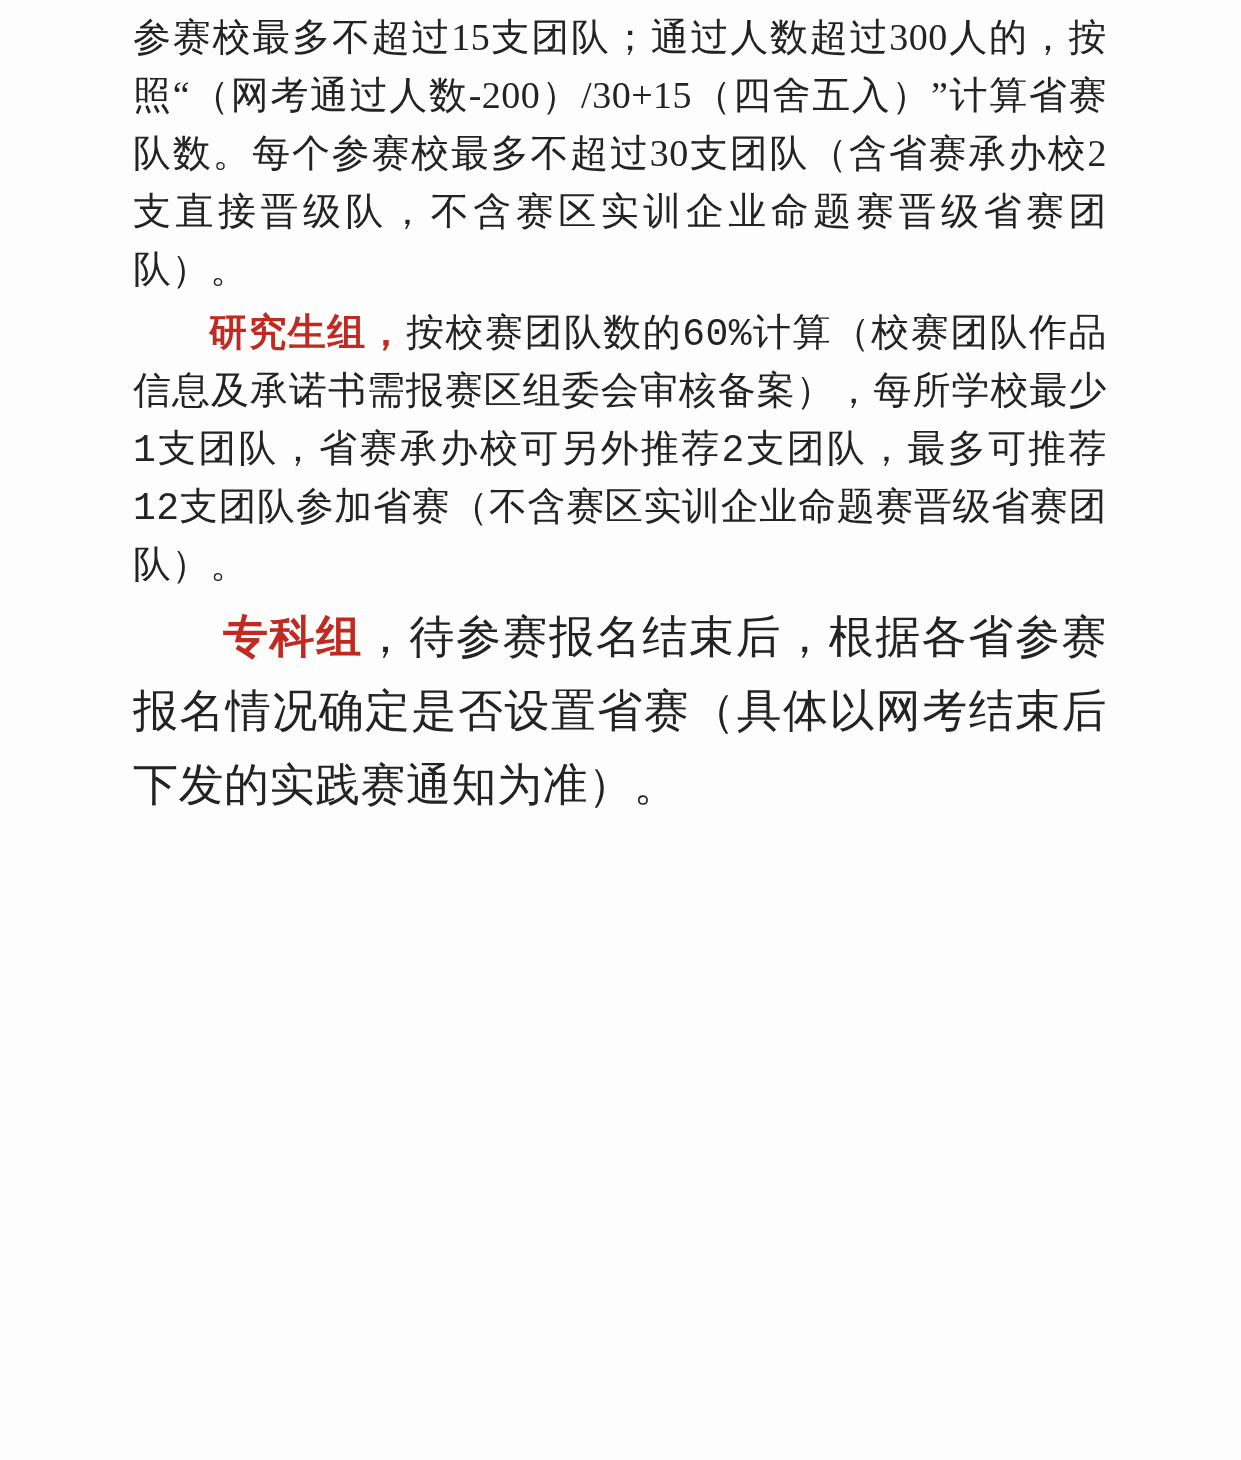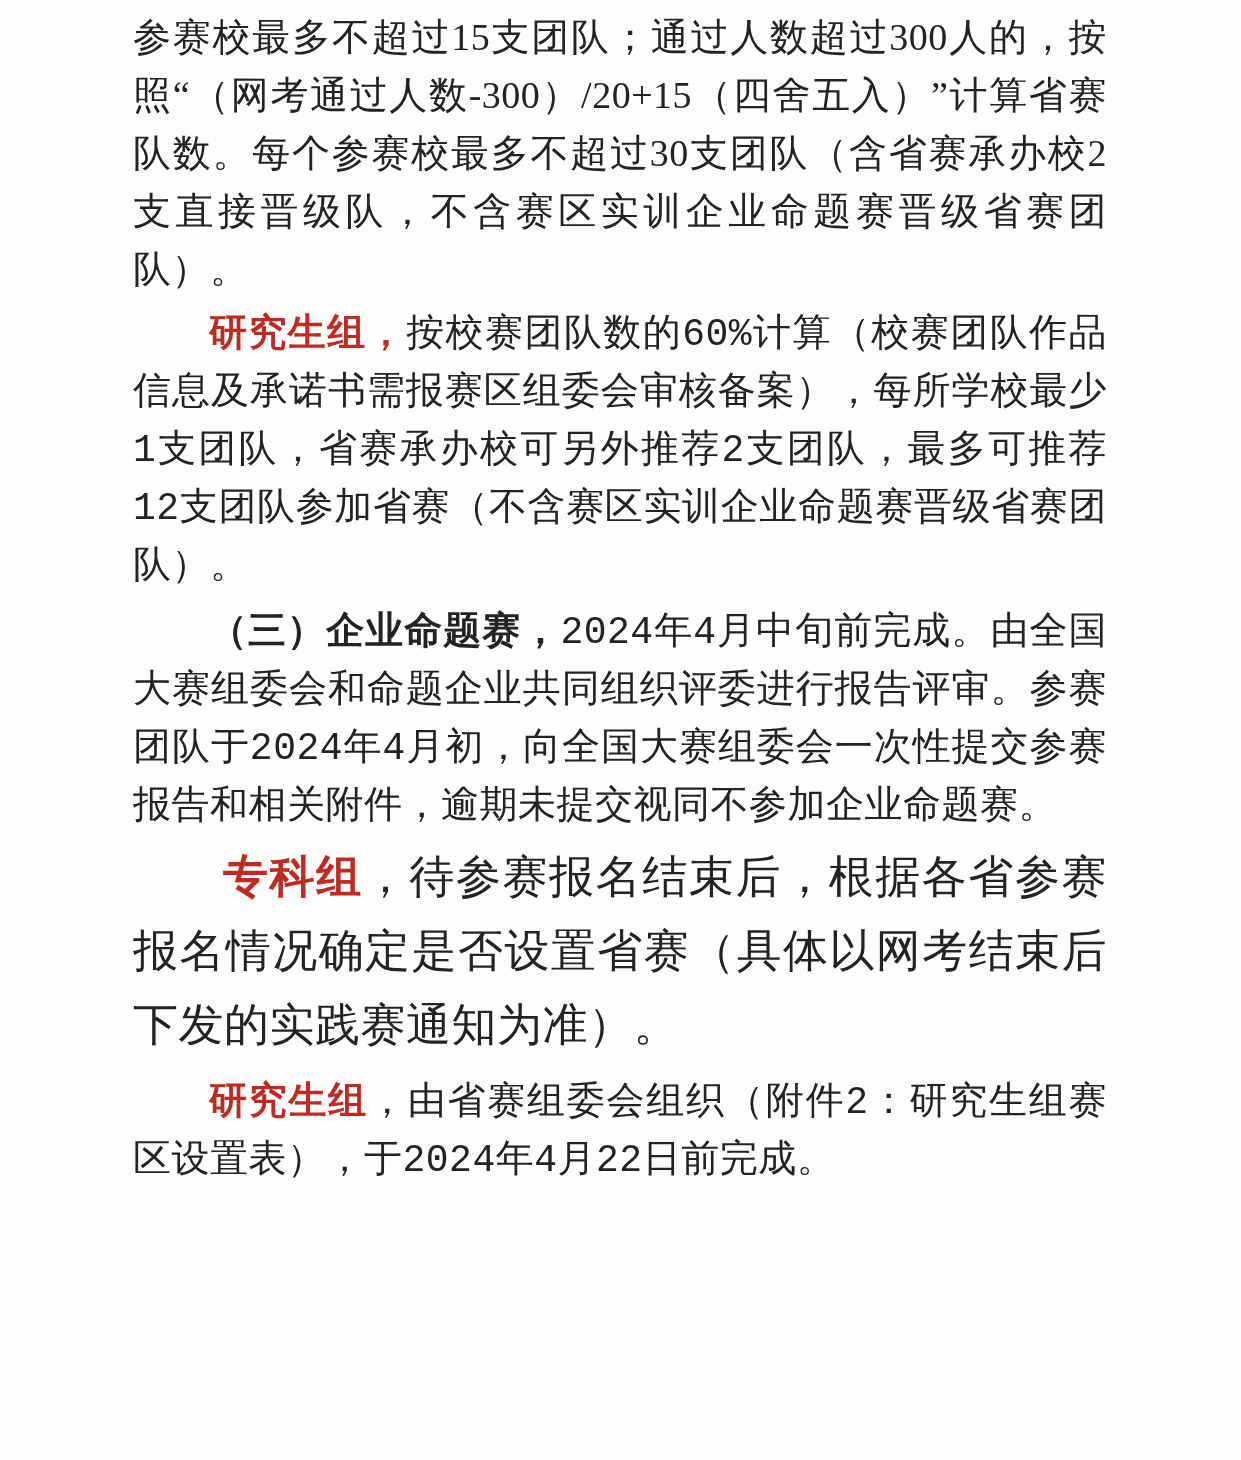--- a/index.html
+++ b/index.html
@@ -33,19 +33,17 @@
   .para.compact { font-size: 45px; line-height: 74px; }
   .run-normal { font-weight: normal; color: var(--ink); }
   .run-bold { font-weight: bold; color: var(--ink); }
   .run-red-bold { font-weight: bold; color: var(--red); }
 </style>
 </head>
 <body>
 
 <div class="page">
   <div id="doc">
-      <p class="para"><span class="run-normal">参赛校最多不超过15支团队；通过人数超过300人的，按照“（网考通过人数-300）/20+15（四舍五入）”计算省赛队数。每个参赛校最多不超过30支团队（含省赛承办校2支直接晋级队，不含赛区实训企业命题赛晋级省赛团队）。</span></p>
+      <p class="para"><span class="run-normal">参赛校最多不超过15支团队；通过人数超过300人的，按照“（网考通过人数-200）/30+15（四舍五入）”计算省赛队数。每个参赛校最多不超过30支团队（含省赛承办校2支直接晋级队，不含赛区实训企业命题赛晋级省赛团队）。</span></p>
       <p class="para indent"><span class="run-red-bold">研究生组，</span><span class="run-normal">按校赛团队数的60%计算（校赛团队作品信息及承诺书需报赛区组委会审核备案），每所学校最少1支团队，省赛承办校可另外推荐2支团队，最多可推荐12支团队参加省赛（不含赛区实训企业命题赛晋级省赛团队）。</span></p>
-      <p class="para indent"><span class="run-bold">（三）企业命题赛，</span><span class="run-normal">2024年4月中旬前完成。由全国大赛组委会和命题企业共同组织评委进行报告评审。参赛团队于2024年4月初，向全国大赛组委会一次性提交参赛报告和相关附件，逾期未提交视同不参加企业命题赛。</span></p>
       <p class="para indent compact"><span class="run-red-bold">专科组</span><span class="run-normal">，待参赛报名结束后，根据各省参赛报名情况确定是否设置省赛（具体以网考结束后下发的实践赛通知为准）。</span></p>
-      <p class="para indent"><span class="run-red-bold">研究生组</span><span class="run-normal">，由省赛组委会组织（附件2：研究生组赛区设置表），于2024年4月22日前完成。</span></p>
     </div>
 </div>
 
 </body></html>

